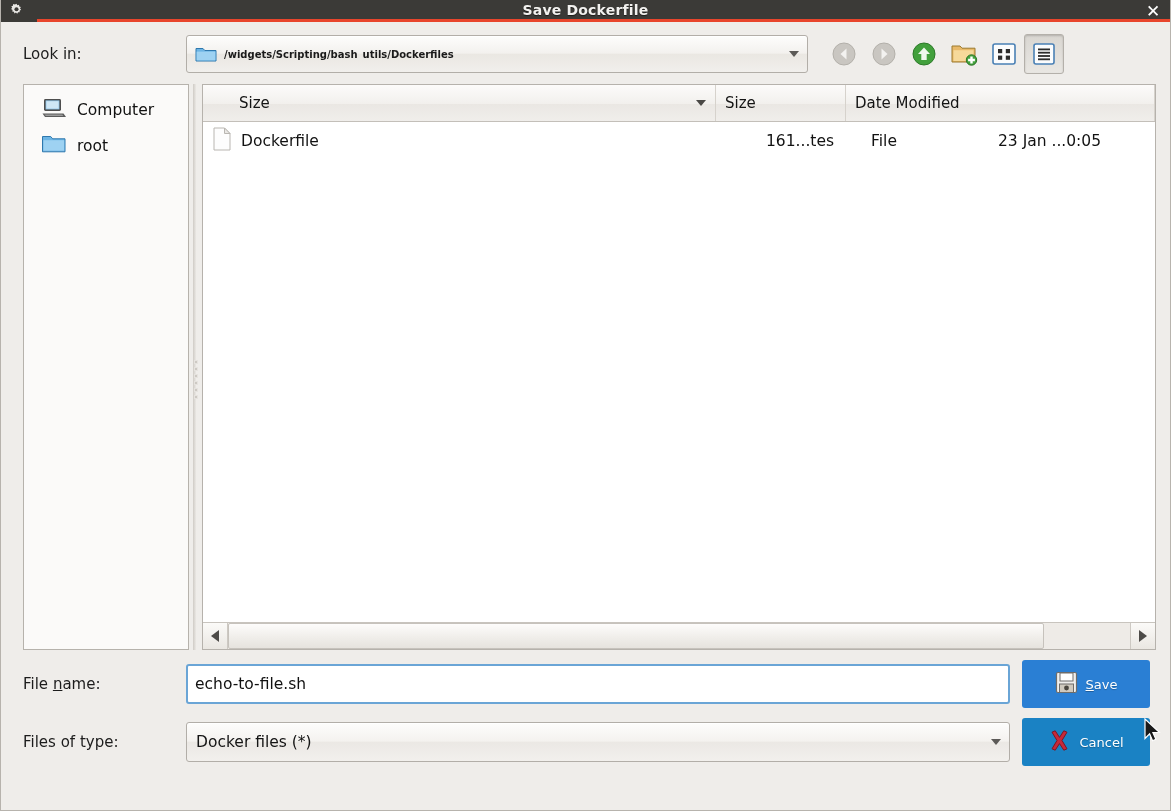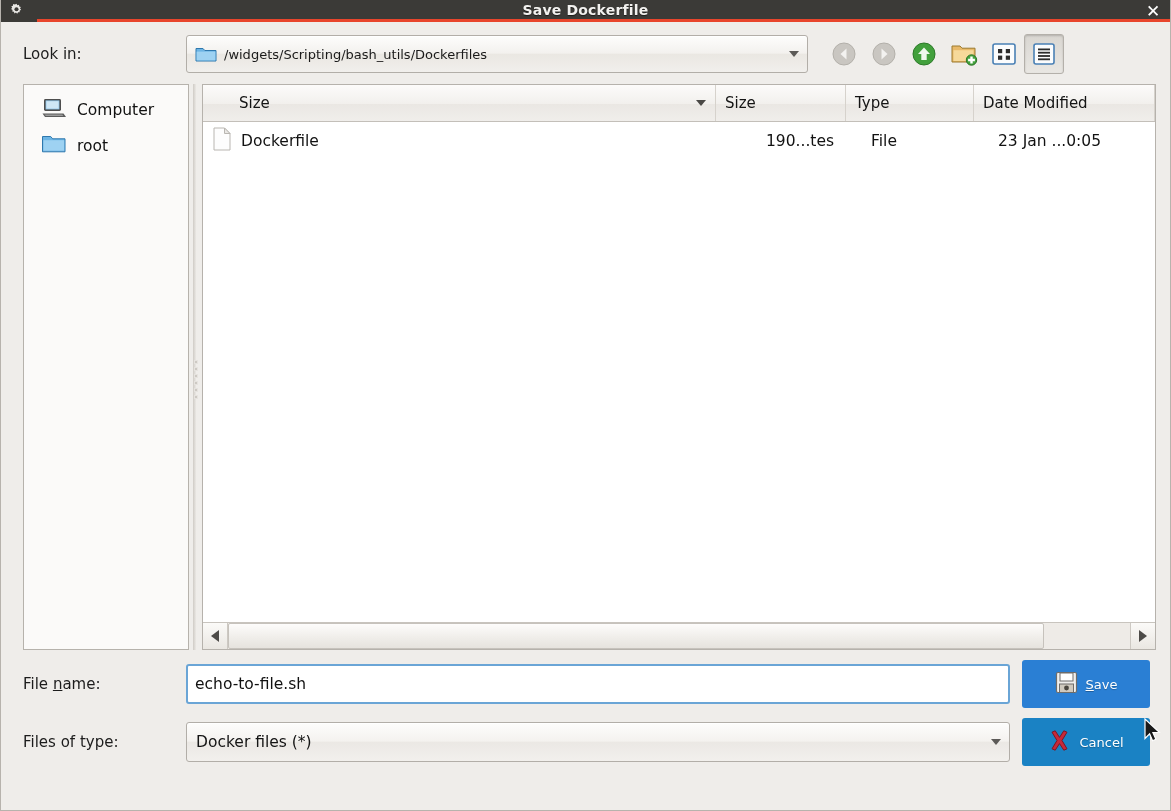--- a/index.html
+++ b/index.html
@@ -71,22 +71,22 @@
     background: linear-gradient(to bottom, #fdfdfc 0%, #f3f1ee 48%, #eae7e2 50%, #f1efec 100%);
     border: 1px solid #b2aea8;
     border-radius: 3px;
     display: flex; align-items: center;
     padding: 0 8px;
     box-shadow: inset 0 1px 0 #ffffff;
     cursor: pointer;
   }
   .path-combo .folder-ic { margin-right: 7px; display:flex; }
   .path-text {
-    font-size: 13px; color: #1a1a1a;
-    white-space: nowrap; overflow: hidden;
+    font-size: 10px; color: #1a1a1a;
+    white-space: nowrap; overflow: hidden; font-weight: bold;
   }
   .combo-arrow {
     margin-left: auto;
     width: 0; height: 0;
     border-left: 5px solid transparent;
     border-right: 5px solid transparent;
     border-top: 6px solid #5c5a57;
   }
 
   .toolbtn {
@@ -401,40 +401,37 @@
     <div class="filepane">
 
       <div class="hdr-row">
         <div class="hdr-cell col-name">
           <span>Size</span>
           <span class="sort-arrow"></span>
         </div>
         <div class="hdr-cell col-size">
           <span>Size</span>
         </div>
-        <div class="hdr-cell col-type">
-          <span>Type</span>
-        </div>
         <div class="hdr-cell col-date">
           <span>Date Modified</span>
         </div>
       </div>
 
       <div class="rows">
         <div class="frow">
           <div class="fcell name">
             <span>
               <svg width="20" height="24" viewBox="0 0 20 24">
                 <path d="M2 1h10.5L18 6.5V23H2z" fill="#fdfdfd" stroke="#b9b6b1" stroke-width="1"></path>
                 <path d="M12.5 1L18 6.5h-5.5z" fill="#e9e7e4" stroke="#b9b6b1" stroke-width="1"></path>
               </svg>
             </span>
             <span>Dockerfile</span>
           </div>
-          <div class="fcell size">190...tes</div>
+          <div class="fcell size">161...tes</div>
           <div class="fcell type">File</div>
           <div class="fcell date">23 Jan ...0:05</div>
         </div>
       </div>
 
       <div class="hscroll">
         <div class="hs-arrow">
             <span class="arrow-left"></span>
           </div>
         <div class="hs-track">

